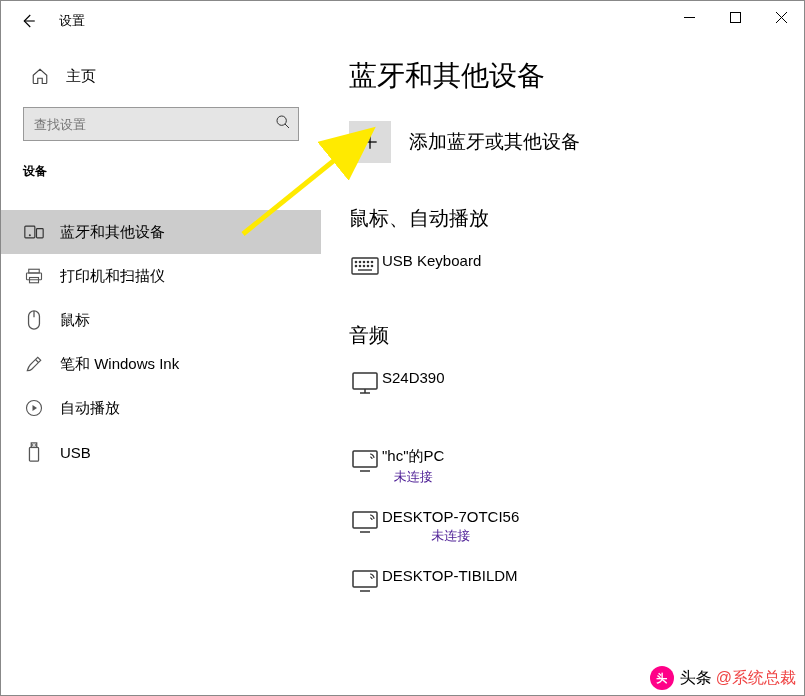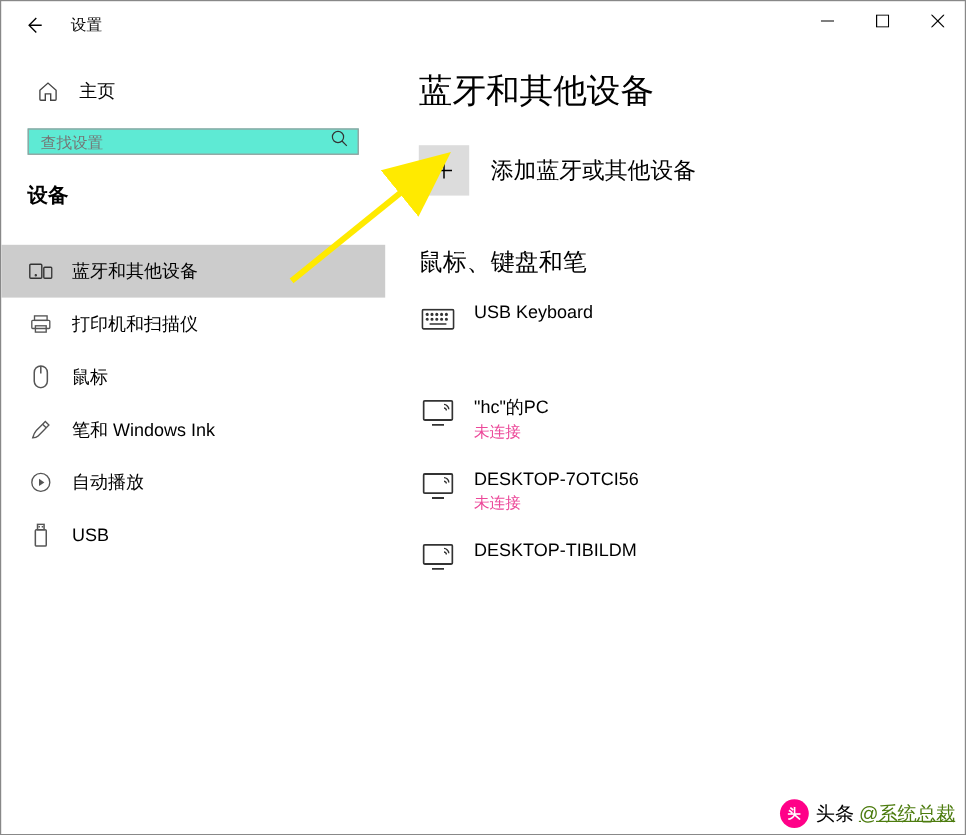--- a/index.html
+++ b/index.html
@@ -14,48 +14,48 @@
 
     
     .content { display: flex; height: calc(696px - 40px); }
     .sidebar { width: 320px; padding-top: 18px; }
     .main { flex: 1; padding: 16px 0 0 28px; }
 
     
     .home { display: flex; align-items: center; padding: 6px 28px; font-size: 15px; }
     .home .icon { width: 22px; height: 22px; margin-right: 15px; display:flex;align-items:center;justify-content:center; }
     .search-wrap { margin: 14px 22px 18px 22px; position: relative; }
-    .search-input { width: 100%; height: 22px; border: 1px solid #999; background: #5eead4; padding: 0 24px 0 10px; font-size: 13px; color: #666; }
+    .search-input { width: 100%; height: 34px; border: 1px solid #999; background: #e5e5e5; padding: 0 24px 0 10px; font-size: 13px; color: #666; }
     .search-icon { position: absolute; right: 8px; top: 50%; transform: translateY(-50%); color:#333; }
-    .cat-title { padding: 4px 22px 10px 22px; font-size: 17px; font-weight: bold; color: #000; }
+    .cat-title { padding: 4px 22px 10px 22px; font-size: 12px; font-weight: bold; color: #000; }
     .nav { margin-top: 20px; }
     .nav-item { display: flex; align-items: center; height: 44px; padding: 0 22px; font-size: 15px; cursor: default; }
     .nav-item .icon { width: 22px; height: 22px; margin-right: 15px; display:flex;align-items:center;justify-content:center; color:#555; }
     .nav-item.active { background: #ccc; }
 
     
     .page-title { font-size: 28px; font-weight: 500; margin-bottom: 26px; }
     .add-row { display: flex; align-items: center; margin-bottom: 42px; }
     .add-btn { width: 42px; height: 42px; background: #dcdcdc; display: flex; align-items: center; justify-content: center; }
     .add-label { margin-left: 18px; font-size: 19px; }
     .section-title { font-size: 20px; margin-bottom: 12px; }
     .device { display: flex; align-items: flex-start; padding: 8px 0 14px 0; }
     .device .dicon { width: 32px; height: 28px; display: flex; align-items: center; justify-content: center; color:#333; }
-    .device .dtext { margin-left: 14px; }
+    .device .dtext { margin-left: 1px; text-align: center; }
     .dname { font-size: 15px; color: #000; }
-    .dstatus { font-size: 13px; color: #ec4899; margin-top: 2px; }
+    .dstatus { font-size: 13px; color: #4c1d95; margin-top: 2px; }
     .section { margin-bottom: 28px; }
 
     
     .arrow { position: absolute; left: 232px; top: 118px; pointer-events: none; }
 
     
     .watermark { position: absolute; right: 2px; bottom: 2px; display: flex; align-items: center; background: rgba(255,255,255,0.92); padding: 3px 6px; font-size: 16px; }
     .wm-avatar { width: 24px; height: 24px; border-radius: 50%; background:#f08; display:flex;align-items:center;justify-content:center;color:#fff;font-size:11px;font-weight:bold;margin-right:6px; }
-    .wm-text { color: #4d7c0f; text-decoration: underline; }
+    .wm-text { color: #ef4444; }
   </style>
 </head>
 <body>
 
 <div class="titlebar">
   <div class="back-btn">
     <svg width="18" height="18" viewBox="0 0 24 24" fill="none" stroke="#000" stroke-width="1.5">
         <path d="M15 4l-8 8 8 8"></path>
         <path d="M7 12h14"></path>
       </svg>
@@ -172,21 +172,21 @@
       <div class="add-btn">
         <svg width="20" height="20" viewBox="0 0 24 24" stroke="#000" stroke-width="1.5">
             <line x1="12" y1="4" x2="12" y2="20"></line>
             <line x1="4" y1="12" x2="20" y2="12"></line>
           </svg>
       </div>
       <span class="add-label">添加蓝牙或其他设备</span>
     </div>
 
     <div class="section">
-      <div class="section-title">鼠标、键盘和笔</div>
+      <div class="section-title">鼠标、自动播放</div>
       <div class="device">
         <span class="dicon">
           <svg width="28" height="18" viewBox="0 0 28 18" fill="none" stroke="#333" stroke-width="1.4">
               <rect x="1" y="1" width="26" height="16" rx="1"></rect>
               <circle cx="5" cy="5" r="0.6" fill="#333"></circle>
               <circle cx="9" cy="5" r="0.6" fill="#333"></circle>
               <circle cx="13" cy="5" r="0.6" fill="#333"></circle>
               <circle cx="17" cy="5" r="0.6" fill="#333"></circle>
               <circle cx="21" cy="5" r="0.6" fill="#333"></circle>
               <circle cx="5" cy="9" r="0.6" fill="#333"></circle>
@@ -196,20 +196,35 @@
               <circle cx="21" cy="9" r="0.6" fill="#333"></circle>
               <line x1="7" y1="13" x2="21" y2="13"></line>
             </svg>
         </span>
         <div class="dtext">
             <div class="dname">USB Keyboard</div>
           </div>
       </div>
     </div>
 
+    <div class="section">
+      <div class="section-title">音频</div>
+      <div class="device">
+        <span class="dicon">
+          <svg width="26" height="22" viewBox="0 0 26 22" fill="none" stroke="#333" stroke-width="1.5">
+              <rect x="1" y="1" width="24" height="16" rx="1"></rect>
+              <line x1="8" y1="21" x2="18" y2="21"></line>
+              <line x1="13" y1="17" x2="13" y2="21"></line>
+            </svg>
+        </span>
+        <div class="dtext">
+            <div class="dname">S24D390</div>
+          </div>
+      </div>
+    </div>
 
     <div class="section">
       <div class="device">
         <span class="dicon">
           <svg width="26" height="22" viewBox="0 0 26 22" fill="none" stroke="#333" stroke-width="1.5">
               <rect x="1" y="1" width="24" height="16" rx="1"></rect>
               <line x1="8" y1="21" x2="18" y2="21"></line>
               <path d="M18 4c2 0 4 2 4 4M18 7c1 0 2 1 2 2" stroke-width="1.2"></path>
             </svg>
         </span>

